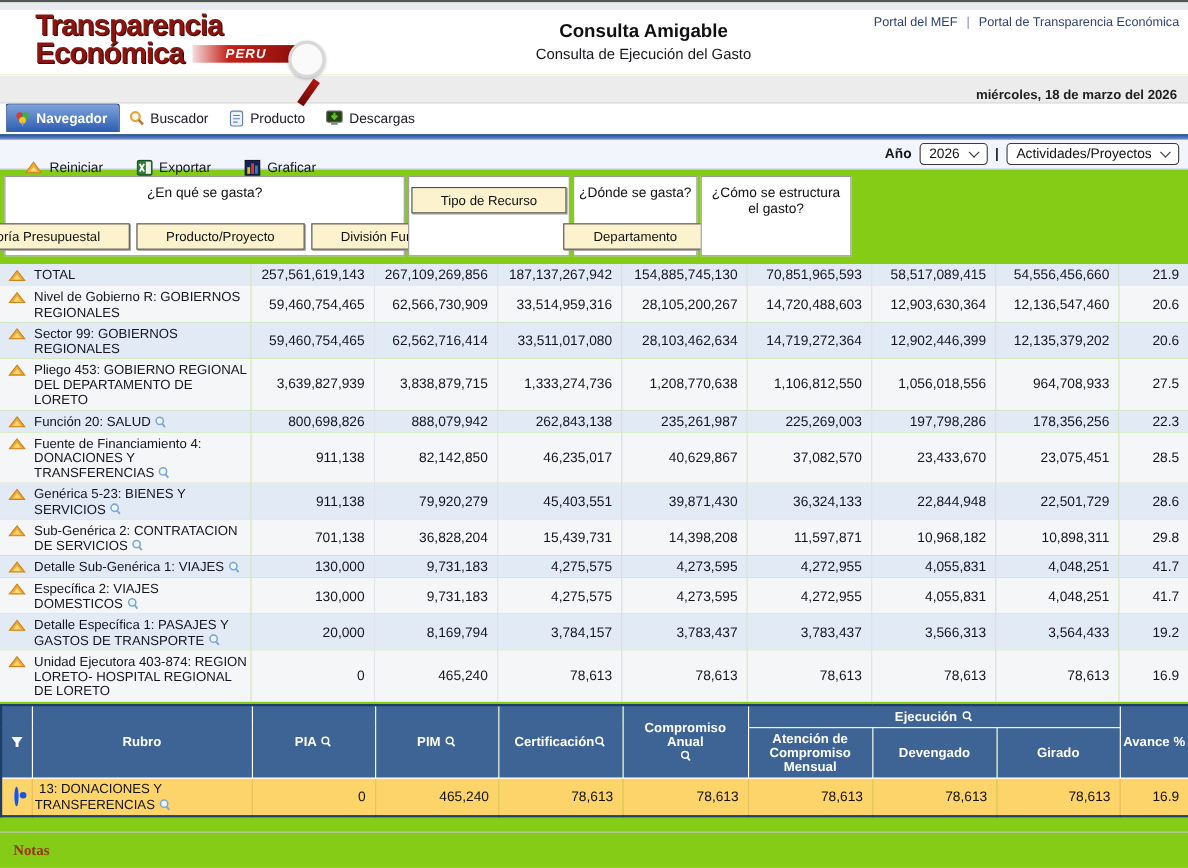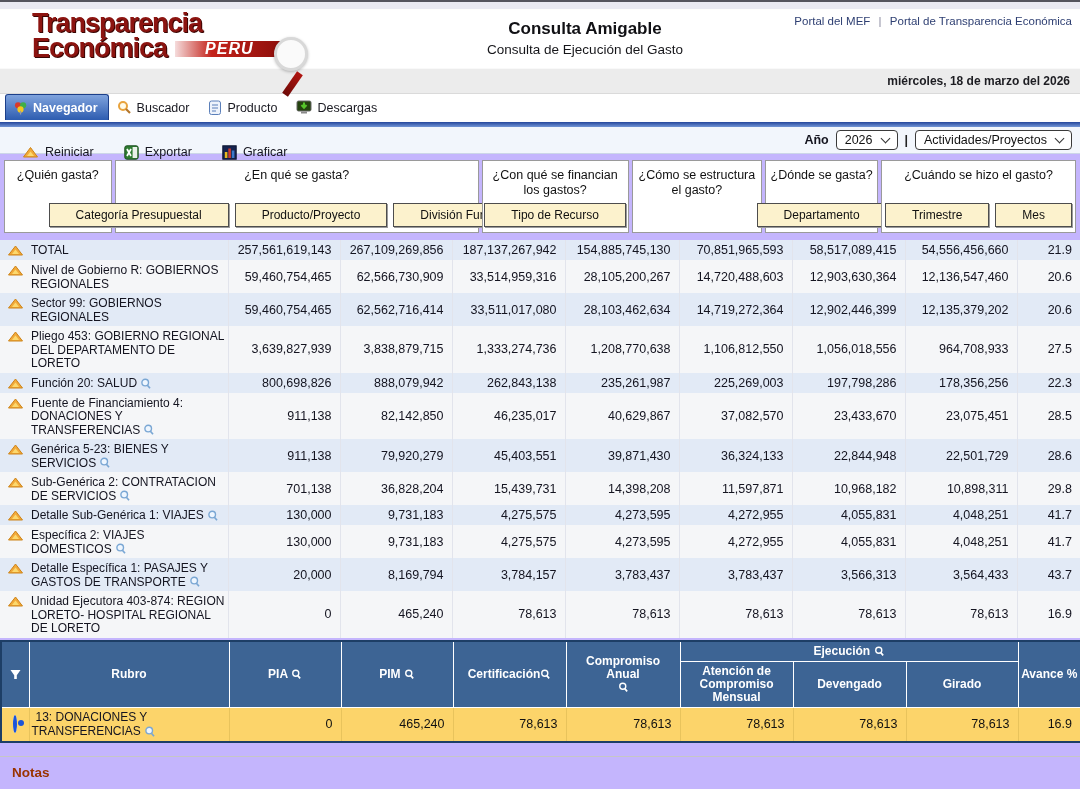--- a/index.html
+++ b/index.html
@@ -2,52 +2,52 @@
 <html><head>
 <meta charset="utf-8">
 <style>
   * { box-sizing: border-box; }
   html,body { margin:0; padding:0; }
   body {
     width:1080px; height:789px; overflow:hidden;
     font-family:"Liberation Sans", sans-serif;
     background:#ffffff; color:#141420;
   }
-  .page { width:1080px; height:789px; position:relative; background:#c4b5fd; }
+  .page { width:1080px; height:789px; position:relative; background:#84cc16; }
 
   
   .top-edge { height:2px; background:#54545e; }
   .top-strip { height:8px; background:#e9e9f2; border-bottom:1px solid #fdfdfd; }
   .masthead { height:58px; background:#fff; position:relative; }
   .logo { position:absolute; left:32px; top:1px; cursor:pointer; }
   .logo-l1, .logo-l2 {
     font-weight:bold; font-size:27px; line-height:25px; letter-spacing:-1px;
     color:#8c1410; text-shadow:1px 1px 0 #3a0503;
   }
   .logo-l2 { display:flex; align-items:center; }
   .peru-band {
     display:inline-block; margin-left:8px;
     background:linear-gradient(90deg,#f5dcdc 0%, #c4231b 35%, #8f0f0b 100%);
-    color:#fff; font-size:16px; font-weight:bold; font-style:italic;
+    color:#fff; font-size:12px; font-weight:bold; font-style:italic;
     letter-spacing:1px; padding:1px 26px 1px 30px; text-shadow:none; line-height:14px;
   }
   .lens { position:absolute; right:-28px; top:-12px; width:34px; height:34px;
     border-radius:50%; background:#fafafa; border:3px solid #d8d8d8;
     box-shadow:0 1px 3px rgba(0,0,0,.25); }
   .lens-handle { position:absolute; right:-16px; top:22px; width:7px; height:26px;
     background:linear-gradient(#b11510,#6e0a07); transform:rotate(35deg); }
   .head-links { position:absolute; top:5px; right:8px; font-size:11.5px; color:#2e3f72; }
   .head-links .lnk { cursor:pointer; }
   .head-links .sep { color:#8a8aa0; margin:0 5px; }
   .head-center { position:absolute; left:320px; right:230px; top:9px; text-align:center; }
   .hc-title { font-size:17px; font-weight:bold; color:#101014; }
   .hc-sub { font-size:13.5px; color:#16161a; margin-top:3px; }
 
   .date-bar { height:26px; background:#ececec; border-top:1px solid #f9f9f9;
-    border-bottom:1px solid #dadada; display:flex; align-items:center;
+    border-bottom:1px solid #dadada; display:flex; align-items:flex-end;
     justify-content:flex-end; padding-right:10px; font-size:12px; font-weight:bold; color:#1d1d22; }
 
   
   .tab-bar { height:28px; background:#fff; display:flex; align-items:flex-start; padding-left:5px; }
   .tab { display:flex; align-items:center; gap:5px; height:26px; padding:0 10px 0 7px;
     font-size:12.5px; color:#1a1a22; cursor:pointer; border:1px solid transparent;
     border-bottom:none; border-radius:3px 3px 0 0; }
   .tab.active { background:linear-gradient(#7fa3dd,#2d5cb0); color:#fff; font-weight:bold;
     border-color:#1c3f8a; }
   .blue-band { height:5px; background:linear-gradient(#24469c,#7396d6); }
@@ -99,21 +99,21 @@
   tr.sel-row td { background:#fcd46a; border-bottom:1px solid #cfa53d; border-right:1px solid #e8c35c; }
   tr.sel-row td.num { color:#111; }
   .radio-cell { text-align:center; }
   .radio { width:15px; height:15px; border-radius:50%; background:#fff;
     border:2px solid #1c54d8; margin:0 auto; position:relative; cursor:pointer; }
   .radio::after { content:""; position:absolute; left:2.5px; top:2.5px; width:6px; height:6px;
     border-radius:50%; background:#1c54d8; }
 
   
   .notes { margin-top:13px; border-top:1px solid #c6c6c6; padding:8px 12px 0 12px; }
-  .notes-title { color:#993300; font-weight:bold; font-size:13.5px; margin-bottom:21px; }
+  .notes-title { color:#993300; font-weight:bold; font-size:13.5px; margin-bottom:21px;font-family:Liberation Serif, serif; }
   .note { font-size:12.5px; color:#111; line-height:17.5px; display:flex; gap:7px; }
   .note .bullet { color:#555; flex:0 0 auto; }
 </style>
 </head>
 <body>
 
 <div class="page">
   <div class="top-edge"></div>
   <div class="top-strip"></div>
 
@@ -230,54 +230,42 @@
       </span>
       <span class="pipe">|</span>
       <span class="fake-select">
         <span>Actividades/Proyectos</span>
         <span class="chev"></span>
       </span>
     </span>
   </div>
 
   <div class="filter-row" id="filter-row">
-      <div class="fgroup fg1">
-        <div class="fq">¿Quién gasta?</div>
-        <div class="fbtns"></div>
-      </div>
       <div class="fgroup fg2">
         <div class="fq">¿En qué se gasta?</div>
         <div class="fbtns">
           <button class="fbtn">Categoría Presupuestal</button>
           <button class="fbtn">Producto/Proyecto</button>
           <button class="fbtn">División Funcional</button>
         </div>
       </div>
       <div class="fgroup fg3">
-        <div class="fq">¿Con qué se financian los gastos?</div>
         <div class="fbtns">
           <button class="fbtn">Tipo de Recurso</button>
         </div>
-      </div>
-      <div class="fgroup fg4">
-        <div class="fq">¿Cómo se estructura el gasto?</div>
-        <div class="fbtns"></div>
       </div>
       <div class="fgroup fg5">
         <div class="fq">¿Dónde se gasta?</div>
         <div class="fbtns">
           <button class="fbtn">Departamento</button>
         </div>
       </div>
-      <div class="fgroup fg6">
-        <div class="fq">¿Cuándo se hizo el gasto?</div>
-        <div class="fbtns">
-          <button class="fbtn">Trimestre</button>
-          <button class="fbtn">Mes</button>
-        </div>
+      <div class="fgroup fg4">
+        <div class="fq">¿Cómo se estructura el gasto?</div>
+        <div class="fbtns"></div>
       </div>
     </div>
 
   <table class="grid">
     <colgroup>
       <col style="width:28px">
         <col style="width:200px">
         <col style="width:112px">
         <col style="width:112px">
       <col style="width:113px">
@@ -545,21 +533,21 @@
                 </span></span>
             </span>
           </td>
           <td class="num">20,000</td>
           <td class="num">8,169,794</td>
           <td class="num">3,784,157</td>
           <td class="num">3,783,437</td>
           <td class="num">3,783,437</td>
           <td class="num">3,566,313</td>
           <td class="num">3,564,433</td>
-          <td class="num avance">43.7</td>
+          <td class="num avance">19.2</td>
         </tr>
         <tr class="altB">
           <td class="lbl" colspan="2">
             <span class="lbl-inner">
               <span class="tri-box">
                 <svg width="17" height="11" viewBox="0 0 17 11">
                   <path d="M1.5 10 L8.5 1 L15.5 10 Z" fill="#f2a93b" stroke="#cd8418"></path>
                   <path d="M5 9 L8.5 4.5 L12 9 Z" fill="#fcd96e"></path>
                 </svg>
               </span>

